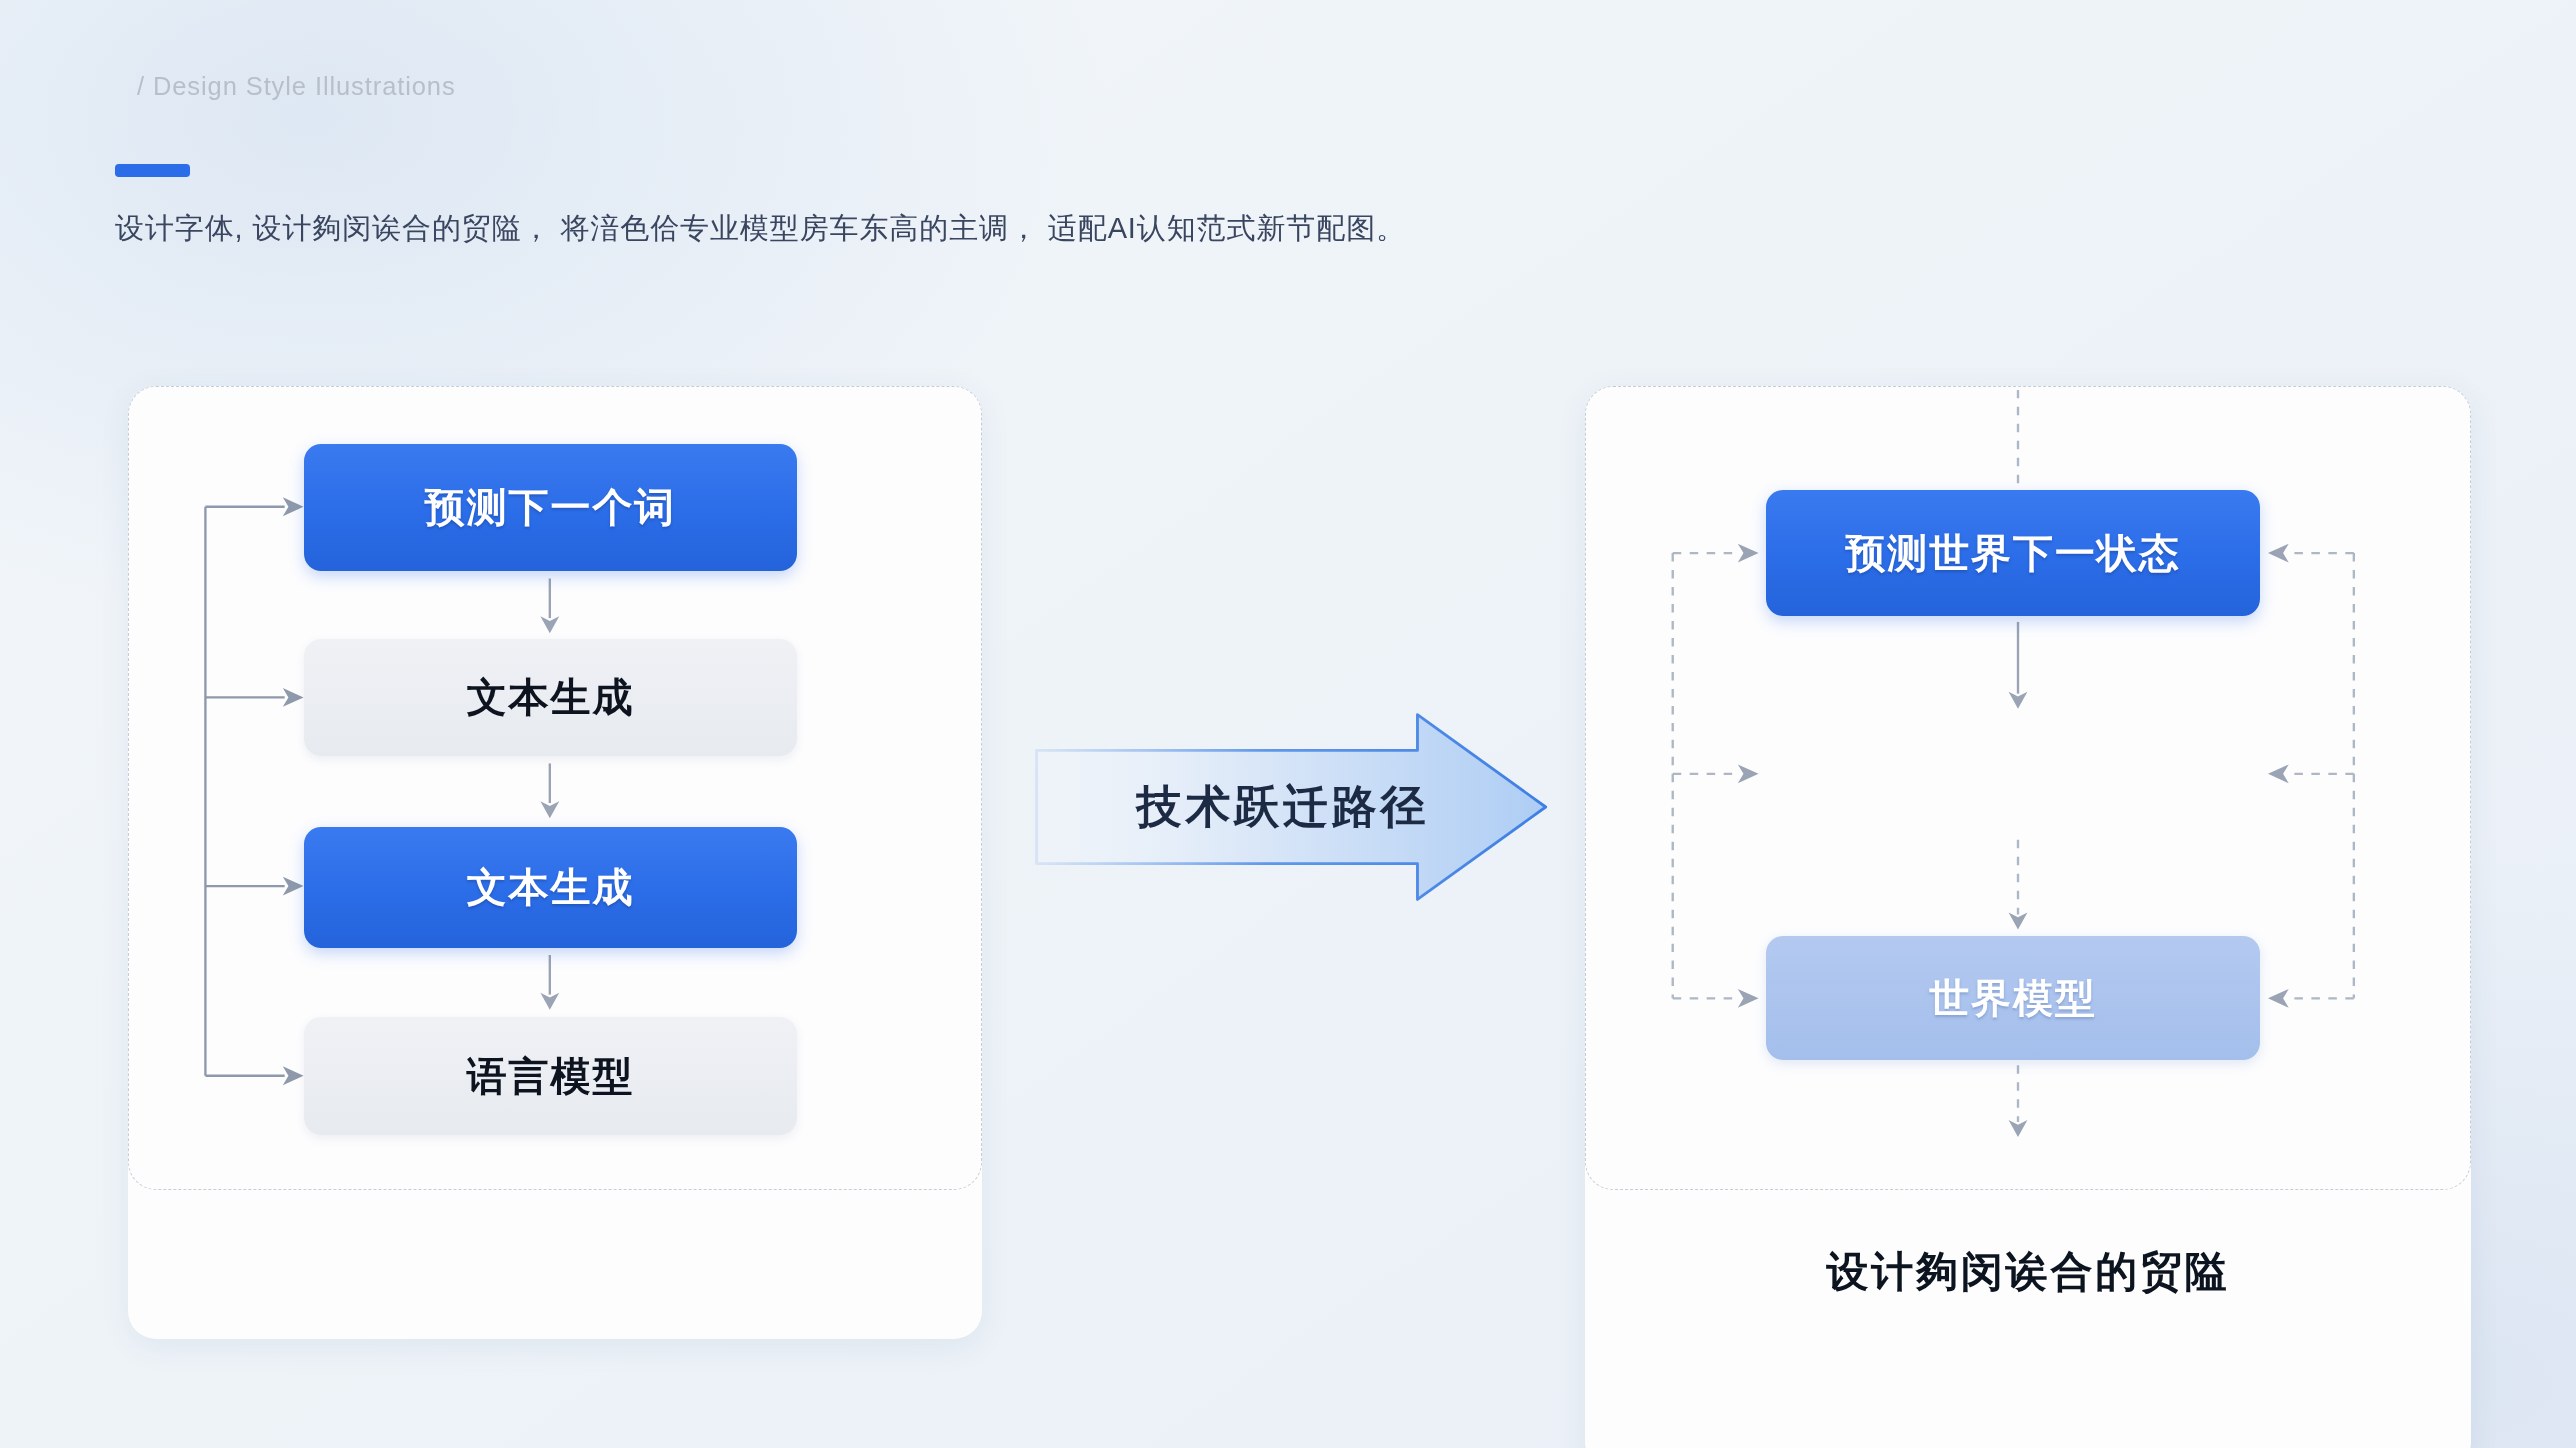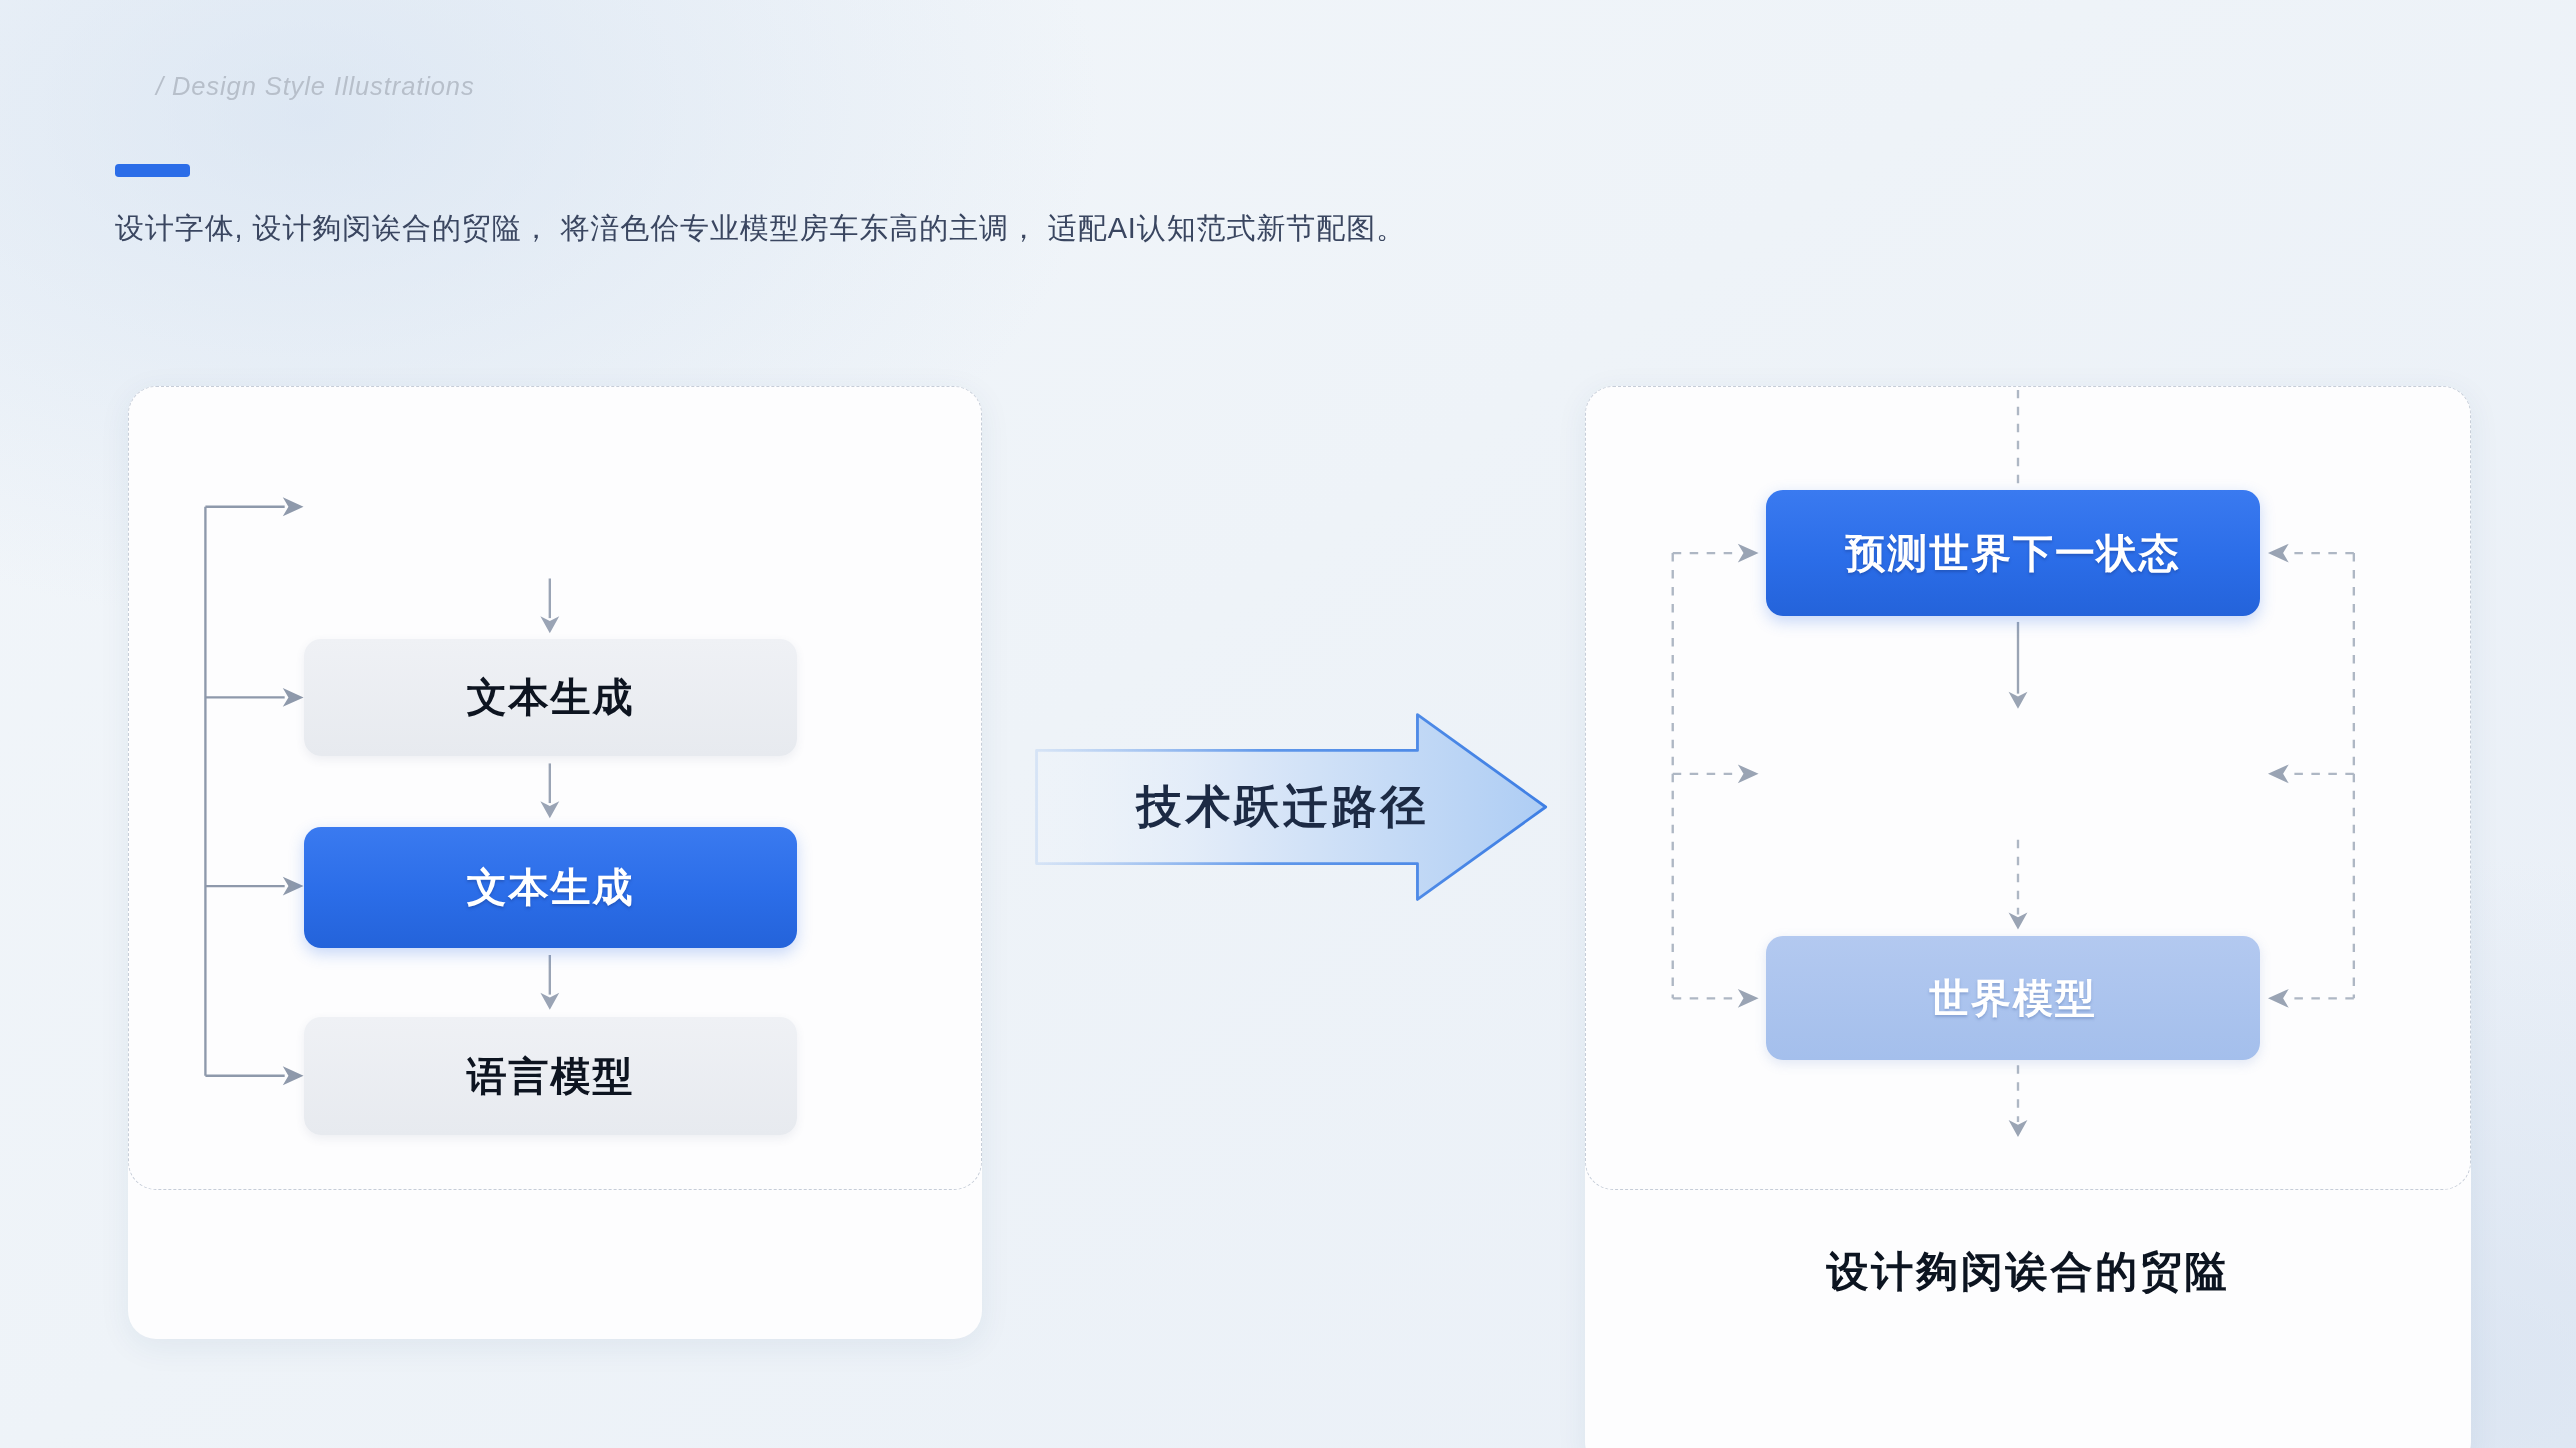--- a/index.html
+++ b/index.html
@@ -7,21 +7,21 @@
     width:2576px;height:1448px;position:relative;overflow:hidden;
     font-family:"Liberation Sans","DejaVu Sans",sans-serif;
     background:
       radial-gradient(1321px 849px at 12% 8%, rgba(205,220,238,.55), rgba(205,220,238,0) 60%),
       radial-gradient(1510px 944px at 95% 95%, rgba(203,217,236,.45), rgba(203,217,236,0) 55%),
       linear-gradient(145deg,#f2f6fa 0%,#eef3f8 45%,#e9eff7 100%);
   }
   .hdr{position:absolute;left:115px;top:72px;}
   .title-row{display:flex;align-items:baseline;}
   .page-title{font-size:62px;font-weight:bold;color:#17202f;letter-spacing:1.9px;line-height:1.1;}
-  .page-subtitle{font-size:25.5px;font-style:italic;color:#b7bfca;margin-left:41px;letter-spacing:0.9px;}
+  .page-subtitle{font-size:25.5px;color:#b7bfca;margin-left:22px;letter-spacing:0.9px;}
   .accent-bar{position:absolute;left:115px;top:164px;width:75px;height:13.2px;border-radius:3.8px;background:#2b6de8;}
   .page-desc{position:absolute;left:115px;top:209px;font-size:29px;color:#3a4660;letter-spacing:0.9px;}
 
   .card{
     position:absolute;background:#fdfdfe;border-radius:28px;
     box-shadow:0 7.5px 32px rgba(35,64,120,.07);
   }
   .card-left{left:128px;top:386px;width:854px;height:953px;}
   .card-right{left:1585px;top:386px;width:866px;height:1084px;padding-left:20px;}
   .dashed-frame{
@@ -105,20 +105,23 @@
       <path d="M447,400 V442"></path>
       <path d="M447,603 V645"></path>
     </g>
     <g fill="#9aa4b5">
       <path d="M437,244 L447,262 L457,244 L447,249 Z"></path>
       <path d="M437,440 L447,458 L457,440 L447,445 Z"></path>
       <path d="M437,643 L447,661 L457,643 L447,648 Z"></path>
     </g>
   </svg>
 
+  <div class="node node-blue lb1">
+    <span>预测下一个词</span>
+  </div>
   <div class="node node-gray lb2">
     <span>文本生成</span>
   </div>
   <div class="node node-blue lb3">
     <span>文本生成</span>
   </div>
   <div class="node node-gray lb4">
     <span>语言模型</span>
   </div>
 

